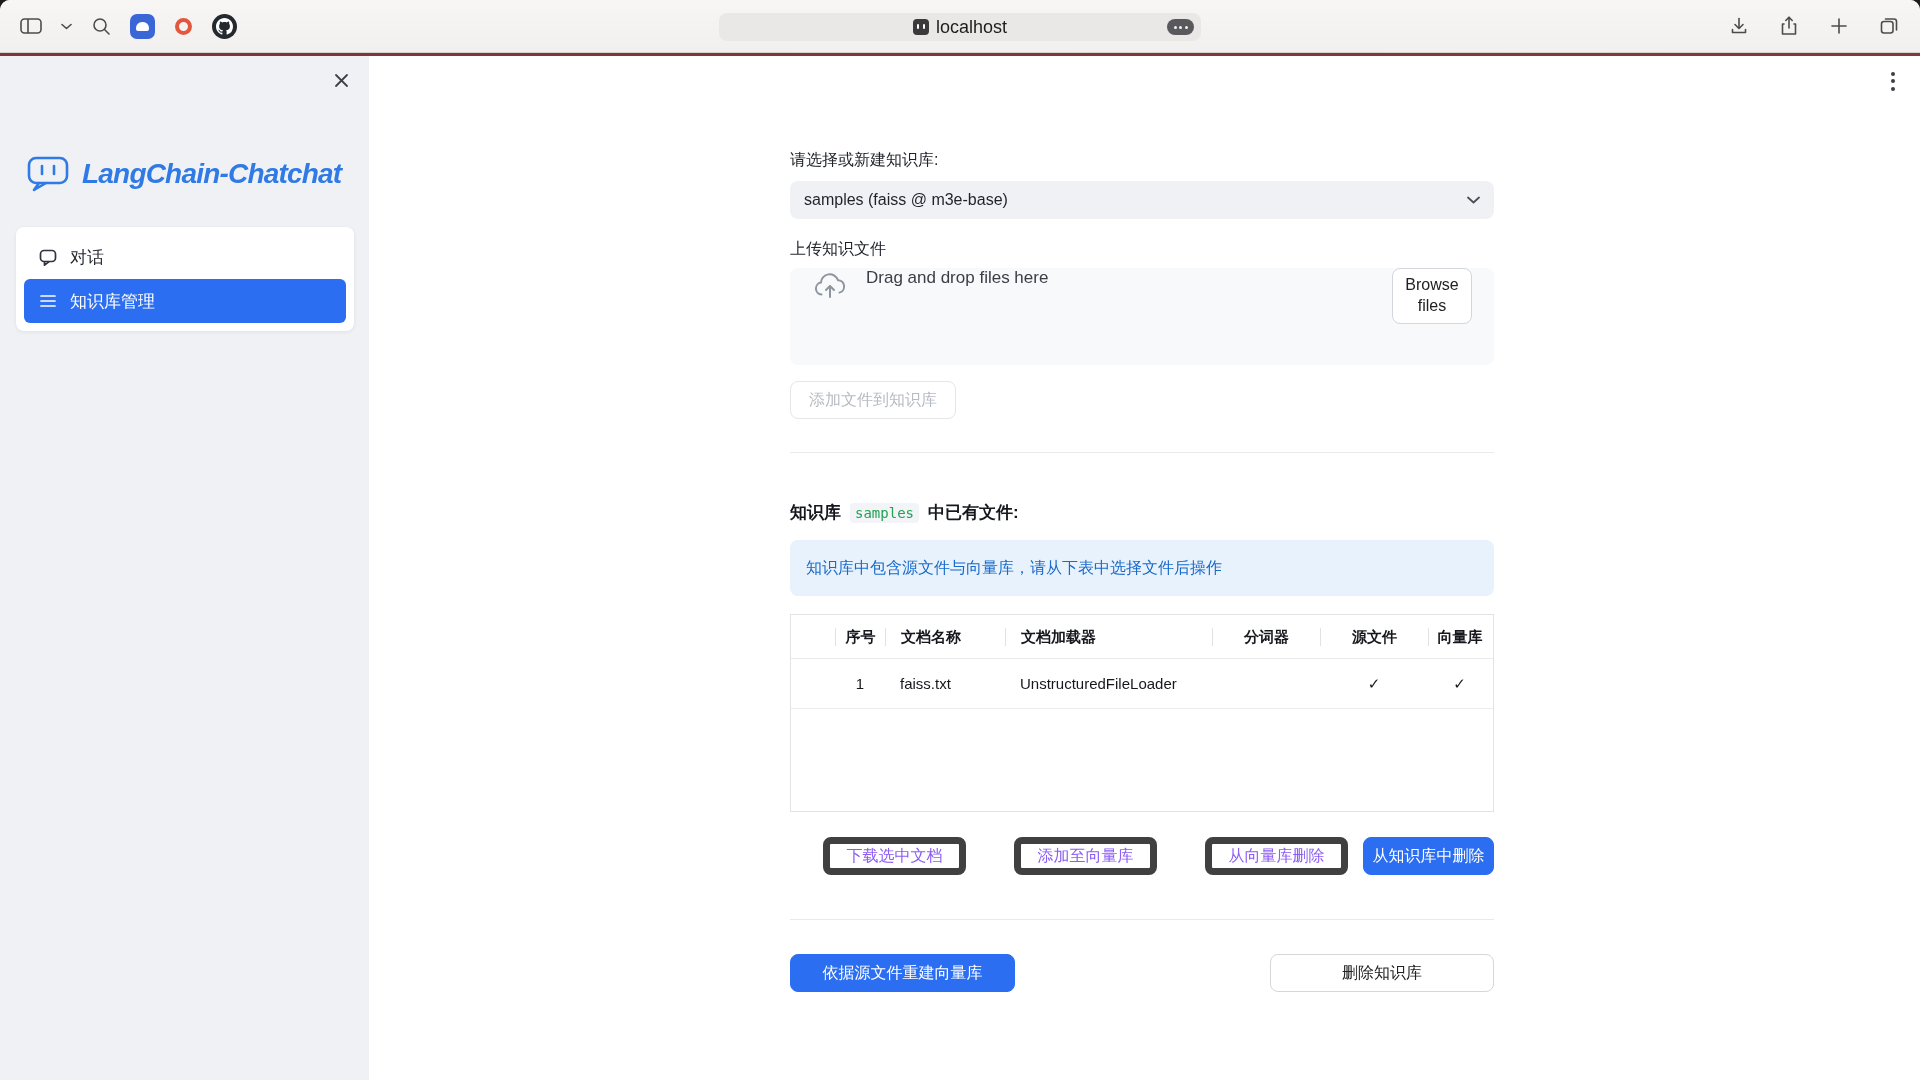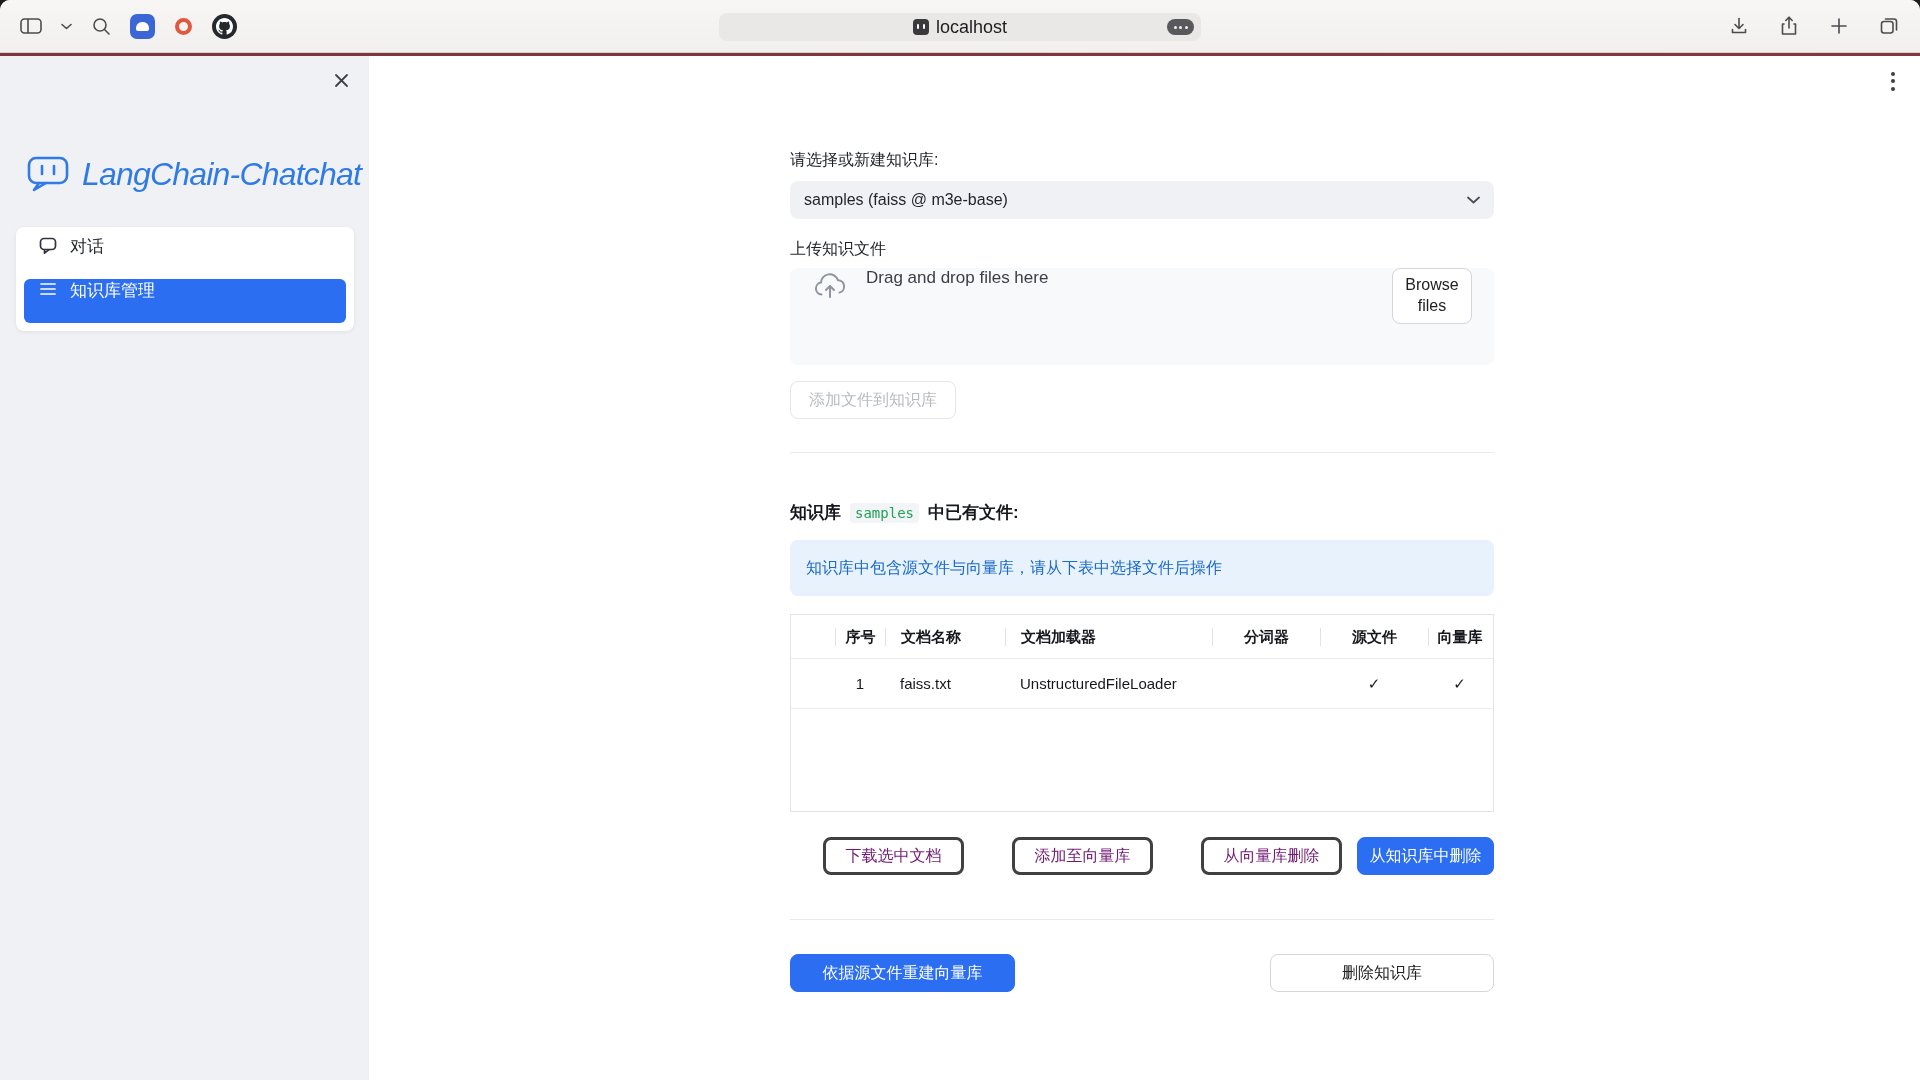--- a/index.html
+++ b/index.html
@@ -33,23 +33,23 @@
 
   
   .page { position:relative; height:1024px; background:#fff; overflow:hidden; }
 
   
   .sidebar { position:absolute; left:0; top:0; width:369px; height:100%; background:#eff1f5; }
   .sb-close { position:absolute; top:14px; right:18px; width:20px; height:20px; display:flex; align-items:center; justify-content:center; cursor:pointer; }
   .sb-close svg { stroke:#3d3f48; stroke-width:1.8; stroke-linecap:round; }
   .logo { position:absolute; top:97px; left:26px; display:flex; align-items:center; gap:10px; }
   .logo svg { stroke:#2f7ae5; fill:none; stroke-width:2.6; stroke-linecap:round; stroke-linejoin:round; }
-  .logo-text { font-size:32px; font-weight:400; font-style:italic; color:#2f7ae5; letter-spacing:-0.8px; white-space:nowrap; }
+  .logo-text { font-size:28px; font-weight:700; font-style:italic; color:#2f7ae5; letter-spacing:-0.8px; white-space:nowrap; }
   .menu-card { position:absolute; top:171px; left:16px; width:338px; background:#fff; border-radius:8px; padding:8px; box-shadow:0 1px 4px rgba(0,0,0,0.07); }
-  .menu-item { height:44px; display:flex; align-items:flex-start; gap:12px; padding:0 14px; border-radius:6px; font-size:17px; color:#1f2329; cursor:pointer; }
+  .menu-item { height:44px; display:flex; align-items:center; gap:12px; padding:0 14px; border-radius:6px; font-size:17px; color:#1f2329; cursor:pointer; }
   .menu-item svg { stroke:#31333f; fill:none; stroke-width:1.7; stroke-linecap:round; stroke-linejoin:round; }
   .menu-item.active { background:#2b6ef2; color:#fff; }
   .menu-item.active svg { stroke:#fff; }
 
   
   .main { position:absolute; left:369px; top:0; right:0; height:100%; }
   .kebab { position:absolute; top:14px; right:18px; width:18px; height:22px; display:flex; flex-direction:column; align-items:center; justify-content:center; gap:3.5px; cursor:pointer; }
   .kebab i { width:4px; height:4px; background:#3d3f48; border-radius:50%; }
 
   .content { position:absolute; left:421px; top:0; width:704px; padding-top:94px; }
@@ -78,21 +78,21 @@
   .grid-header, .grid-row { display:grid; grid-template-columns:44px 50px 120px 207px 108px 108px 63px; align-items:center; }
   .grid-header { height:44px; border-bottom:1px solid #ececef; font-weight:600; }
   .grid-header > div { height:18px; line-height:18px; }
   .grid-header > div:not(:first-child) { border-left:1px solid #e2e2e6; }
   .grid-row { height:50px; border-bottom:1px solid #ececef; font-weight:400; }
   .cc { text-align:center; }
   .cl { text-align:left; padding-left:15px; }
 
   .actions { margin-top:25px; display:flex; gap:15px; }
   .btn { flex:1; height:38px; border-radius:8px; font-size:16px; display:flex; align-items:center; justify-content:center; font-family:inherit; cursor:pointer; }
-  .btn.disabled { background:#fff; border:3px solid #404040; color:#701a75; cursor:default;margin-left:33px; }
+  .btn.disabled { background:#fff; border:7px solid #404040; color:#8b5cf6; cursor:default;margin-left:33px; }
   .btn.primary { background:#2b6ef2; border:1px solid #2b6ef2; color:#fff; }
   .btn.secondary { background:#fff; border:1px solid #d7d7db; color:#222; }
 
   hr.div2 { border:none; border-top:1px solid #e9e9eb; margin:44px 0 0; }
   .bottom-row { margin-top:34px; display:flex; justify-content:space-between; }
   .bottom-row .btn { flex:none; }
   .rebuild-btn { width:225px; }
   .deletekb-btn { width:224px; }
 </style>
 </head>

